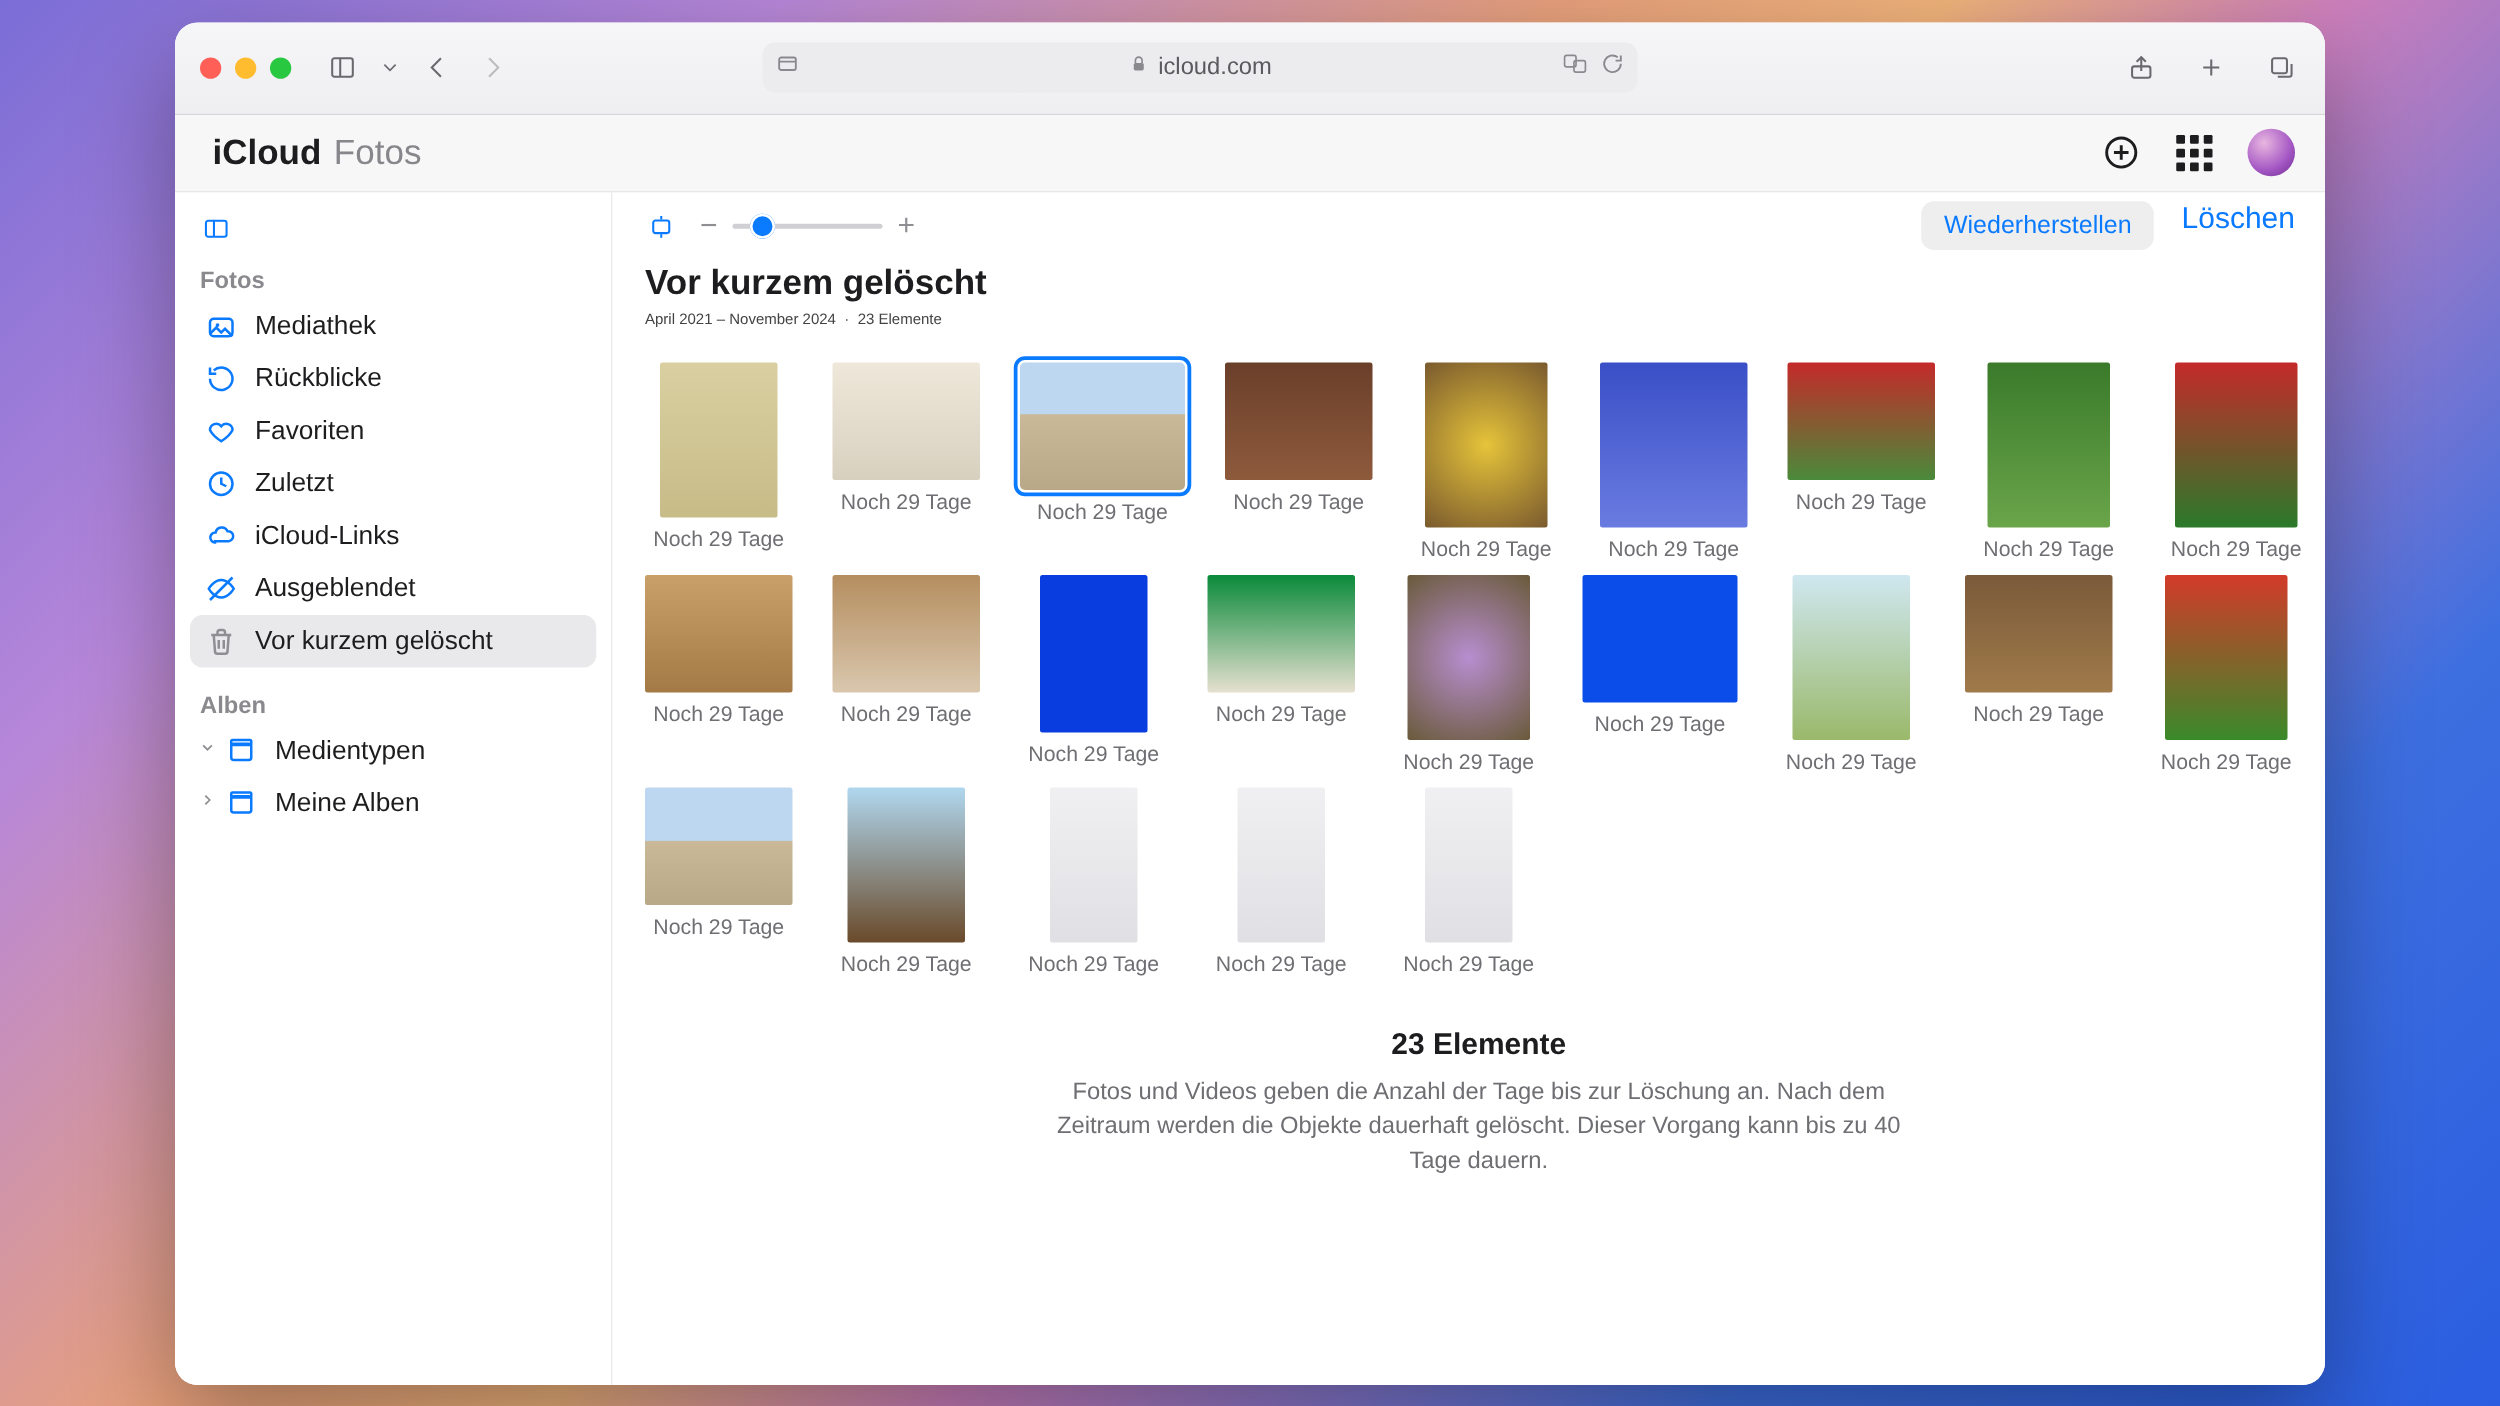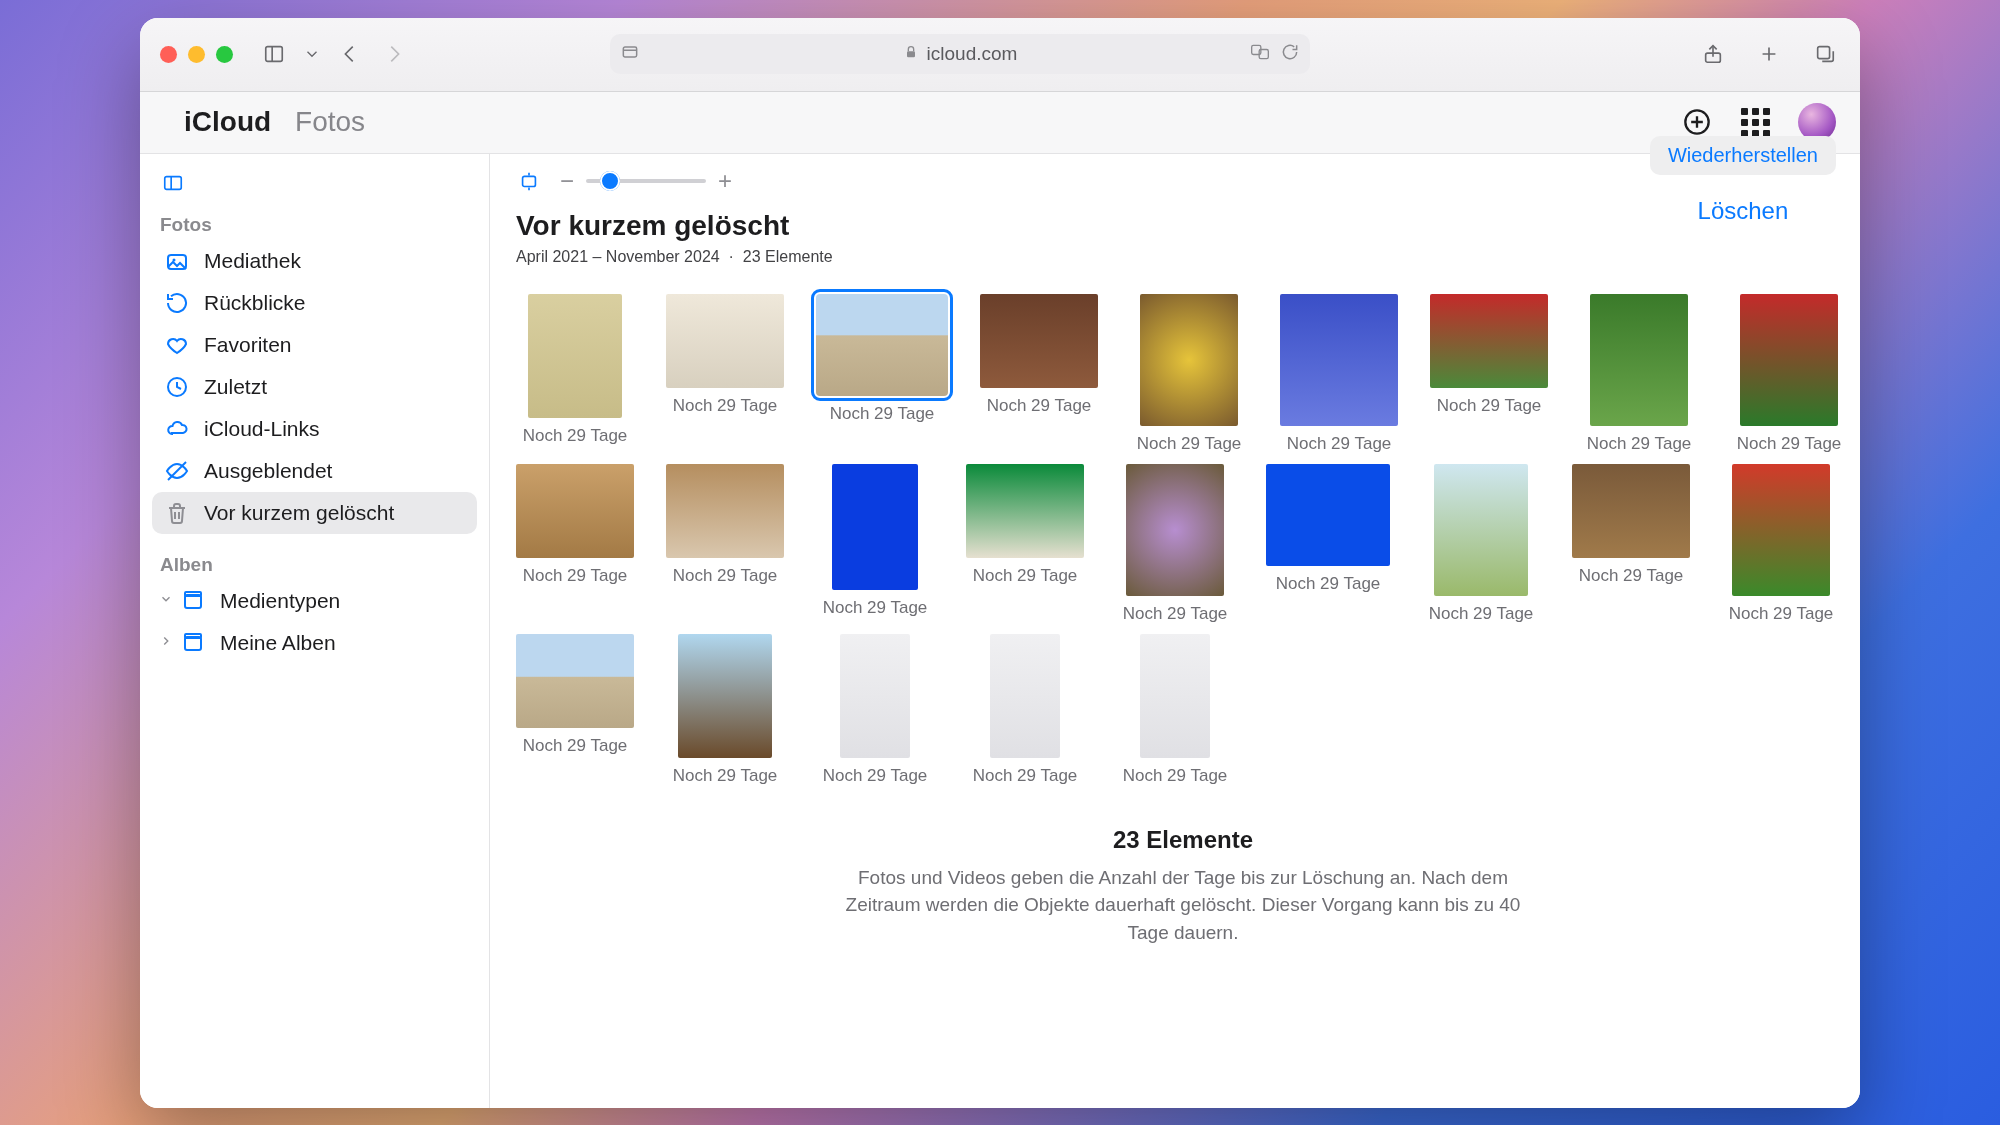--- a/index.html
+++ b/index.html
@@ -34,21 +34,21 @@
   .addr .lock{margin-right:8px;}
   .addr .right-ctl{position:absolute; right:10px; display:flex; gap:10px;}
   .addr .left-ctl{position:absolute; left:10px;}
   .right-btns{margin-left:auto; display:flex; gap:26px;}
 
   
   .app-header{
     height: 62px; border-bottom:1px solid #e3e3e5; display:flex; align-items:center;
     padding: 0 24px; gap:8px; background:#f7f7f8;
   }
-  .brand{display:flex; align-items:center; gap:20px;}
+  .brand{display:flex; align-items:center; gap:6px;}
   .brand .apple{font-size:26px;}
   .brand .ic{font-weight:700; font-size:28px; color:#1d1d1f;}
   .brand .sub{font-weight:500; font-size:28px; color:#86868b; margin-left:4px;}
   .hdr-right{margin-left:auto; display:flex; align-items:center; gap:28px;}
   .hdr-btn{width:30px; height:30px; display:flex; align-items:center; justify-content:center;}
   .hdr-btn svg{stroke:#1d1d1f; fill:none; stroke-width:2;}
   .grid9{display:grid; grid-template-columns:repeat(3,7px); grid-template-rows:repeat(3,7px); gap:4px;}
   .grid9 span{background:#1d1d1f; border-radius:1px;}
   .avatar{width:38px;height:38px;border-radius:50%;
     background: radial-gradient(circle at 35% 30%, #e9b6e0, #a457c4 60%, #6b2a8f);}
@@ -73,27 +73,27 @@
   .main{flex:1; display:flex; flex-direction:column; min-width:0; background:#fff;}
   .main-toolbar{
     height:54px; display:flex; align-items:center; padding:0 24px; gap:16px;
   }
   .main-toolbar .select-toggle svg{stroke:#0a7aff;}
   .zoom{display:flex; align-items:center; gap:12px;}
   .zoom .minus,.zoom .plus{color:#8e8e93; font-size:24px; font-weight:500;}
   .ztrack{width:120px; height:4px; background:#d0d0d4; border-radius:2px; position:relative;}
   .zknob{position:absolute; top:-8px; left:14px; width:20px; height:20px; border-radius:50%;
     background:#0a7aff; box-shadow:0 0 0 2px #fff inset;}
-  .tb-right{margin-left:auto; display:flex; gap:22px; align-items:center;flex-direction:column;}
+  .tb-right{margin-left:auto; display:flex; gap:22px; align-items:flex-start;}
   .pill{background:#eeeeef; color:#0a7aff; padding:8px 18px; border-radius:10px; font-size:20px;}
   .linkbtn{color:#0a7aff; font-size:24px;}
 
   .main-head{padding: 2px 26px 10px 26px;}
   .main-head h1{font-size:28px; font-weight:700; color:#1d1d1f;}
-  .main-head .sub{font-size:16px; color:#424245; margin-top:6px;}
+  .main-head .sub{font-size:12px; color:#424245; margin-top:6px;}
 
   .grid-wrap{flex:1; overflow:auto; padding: 18px 10px 30px 26px;}
   .photo-grid{display:flex; flex-wrap:wrap; gap: 10px 32px;}
   .ph{display:flex; flex-direction:column; align-items:center; width:118px;}
   .thumb{
     background:#ccc; border-radius:2px; position:relative;
   }
   .ph.selected .thumb{outline:3px solid #0a7aff; outline-offset:2px; border-radius:4px;}
   .cap{font-size:17px; color:#6e6e73; margin-top:8px; white-space:nowrap;}
 

